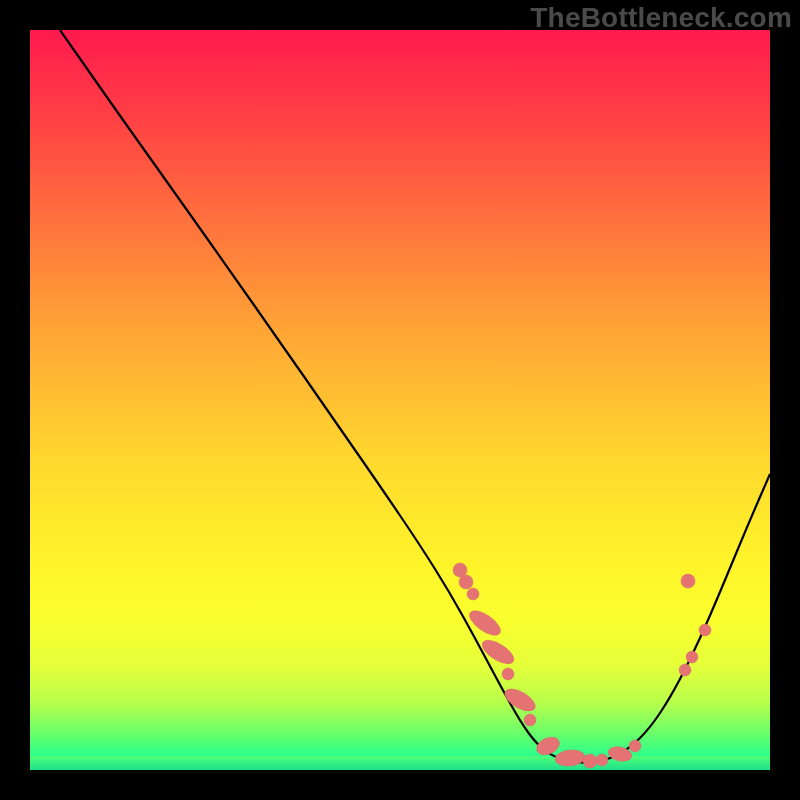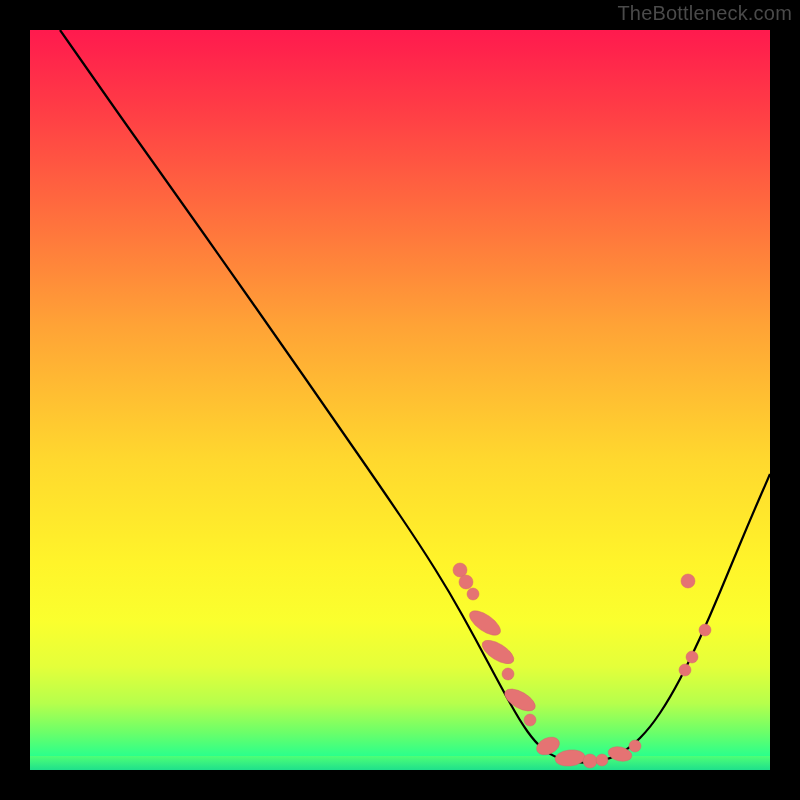--- a/index.html
+++ b/index.html
@@ -48,22 +48,22 @@
     bottom: 0;
     width: 100%;
     height: 14px;
     background: linear-gradient(to bottom, #4eff76 0%, #1fe08c 100%);
   }
   .watermark {
     position: absolute;
     right: 8px;
     top: 2px;
     color: #4a4a4a;
-    font-size: 20px;
-    font-weight: 400;
+    font-size: 28px;
+    font-weight: 700;
     letter-spacing: 0.2px;
     user-select: none;
   }
   svg.curve {
     position: absolute;
     left: 0;
     top: 0;
     width: 100%;
     height: 100%;
     overflow: visible;

